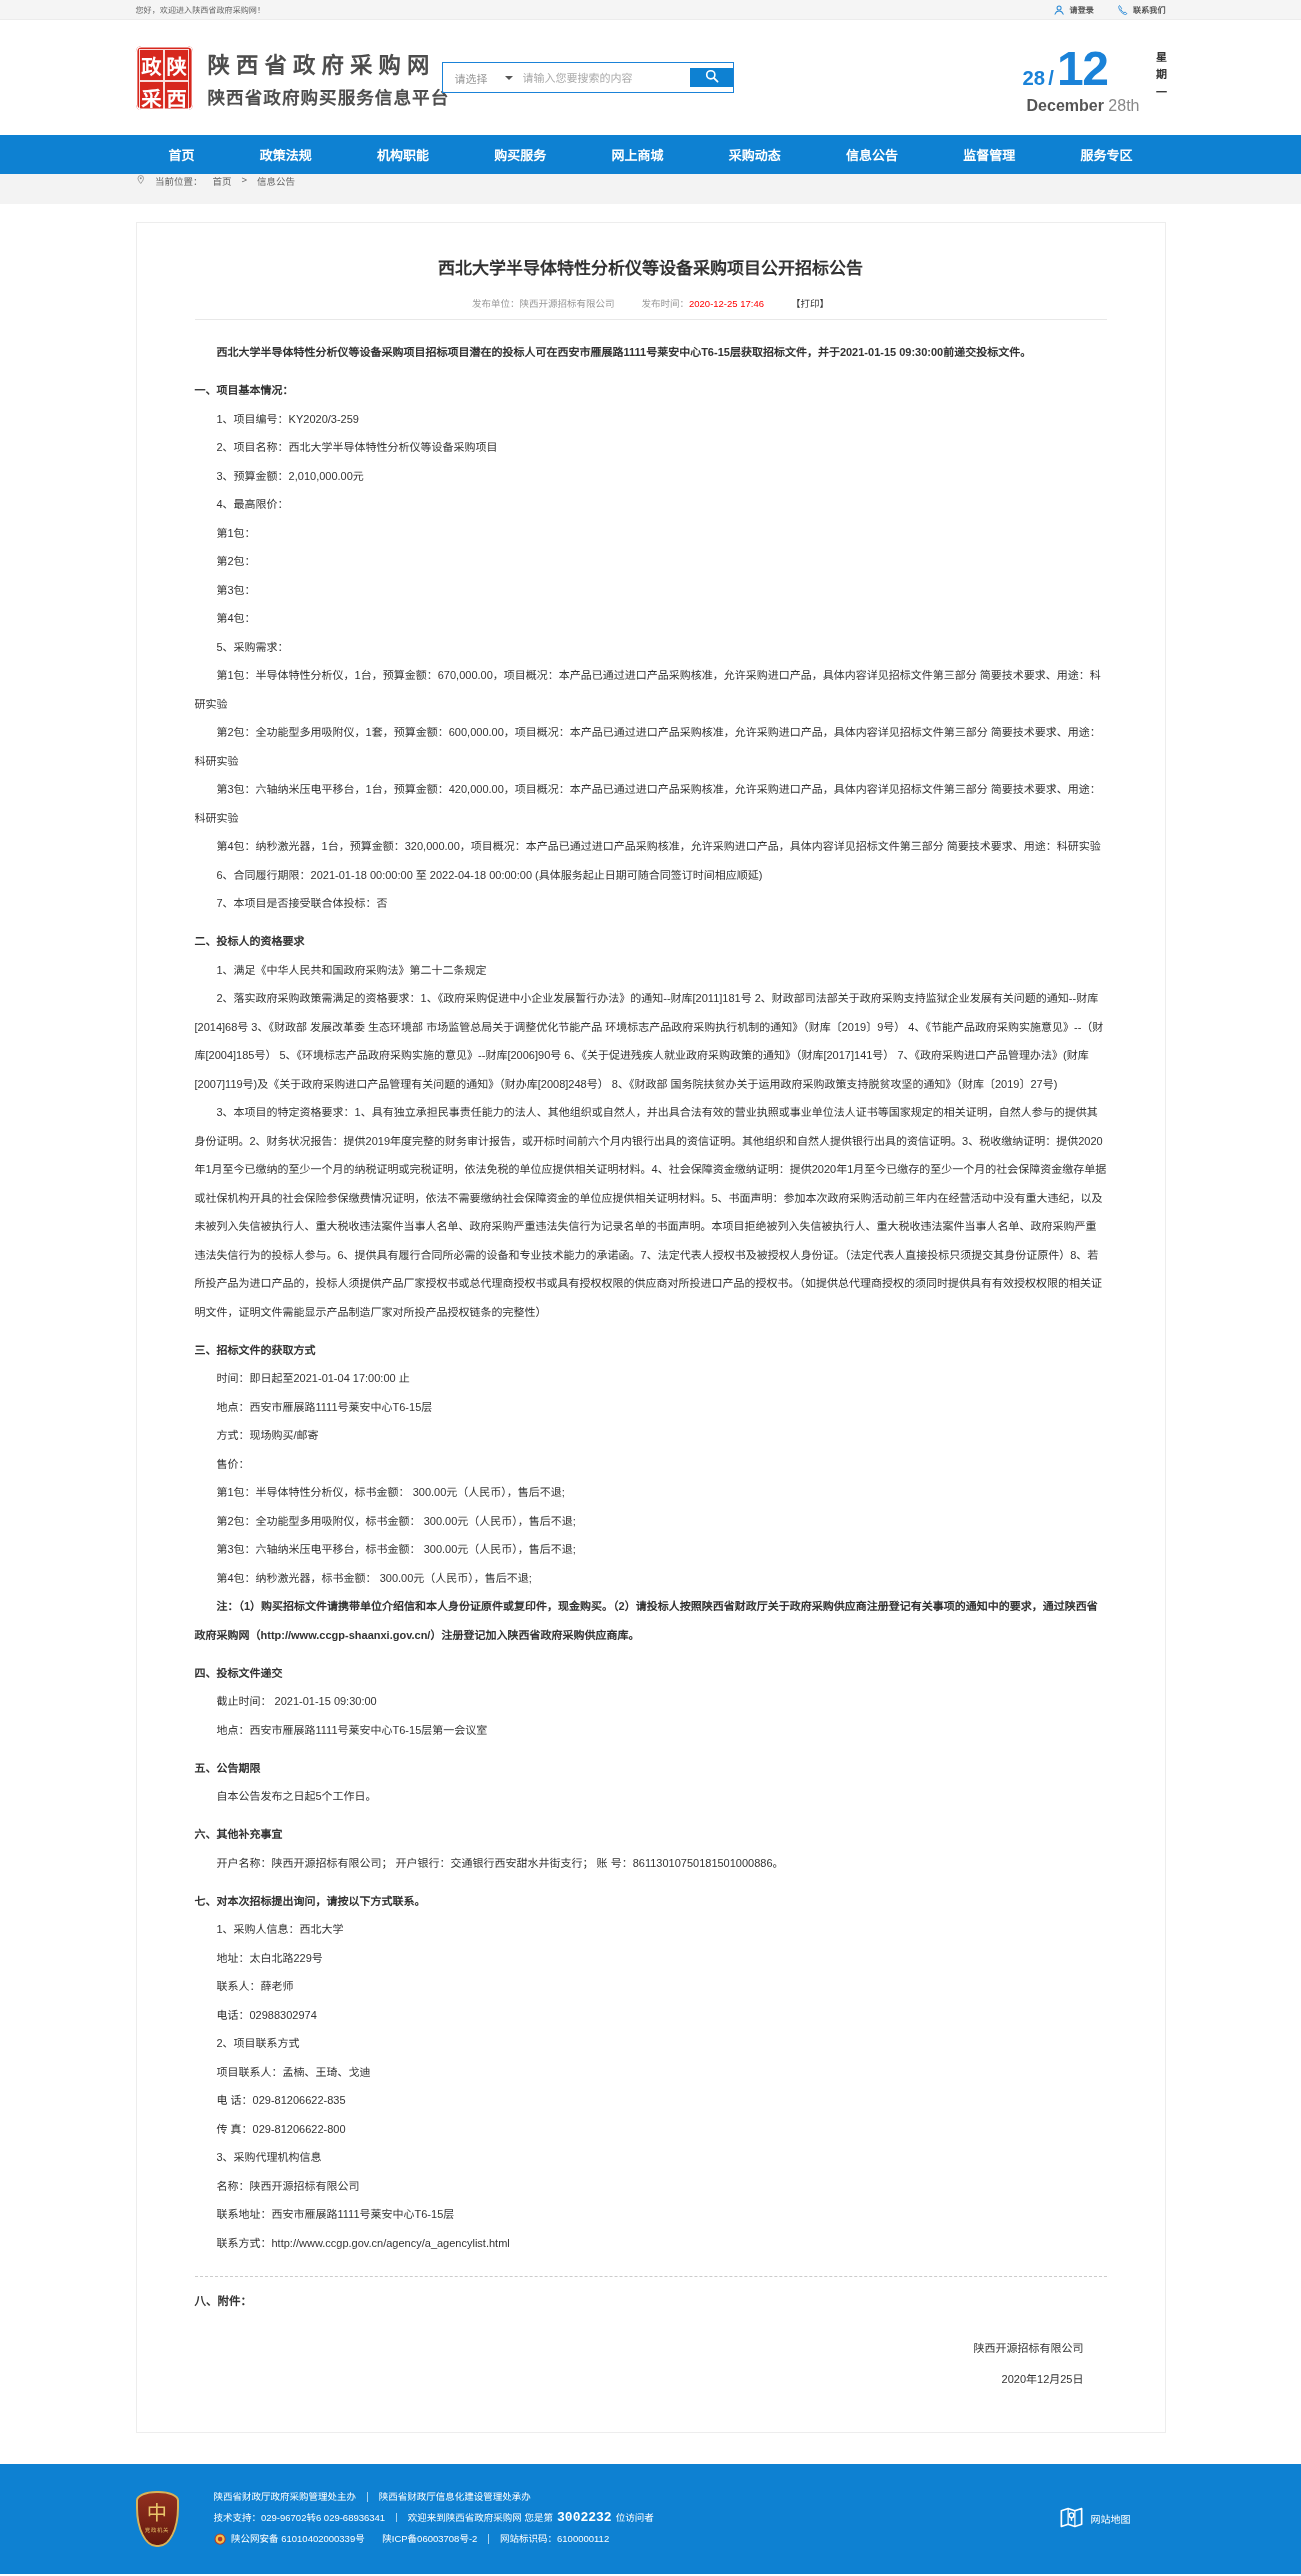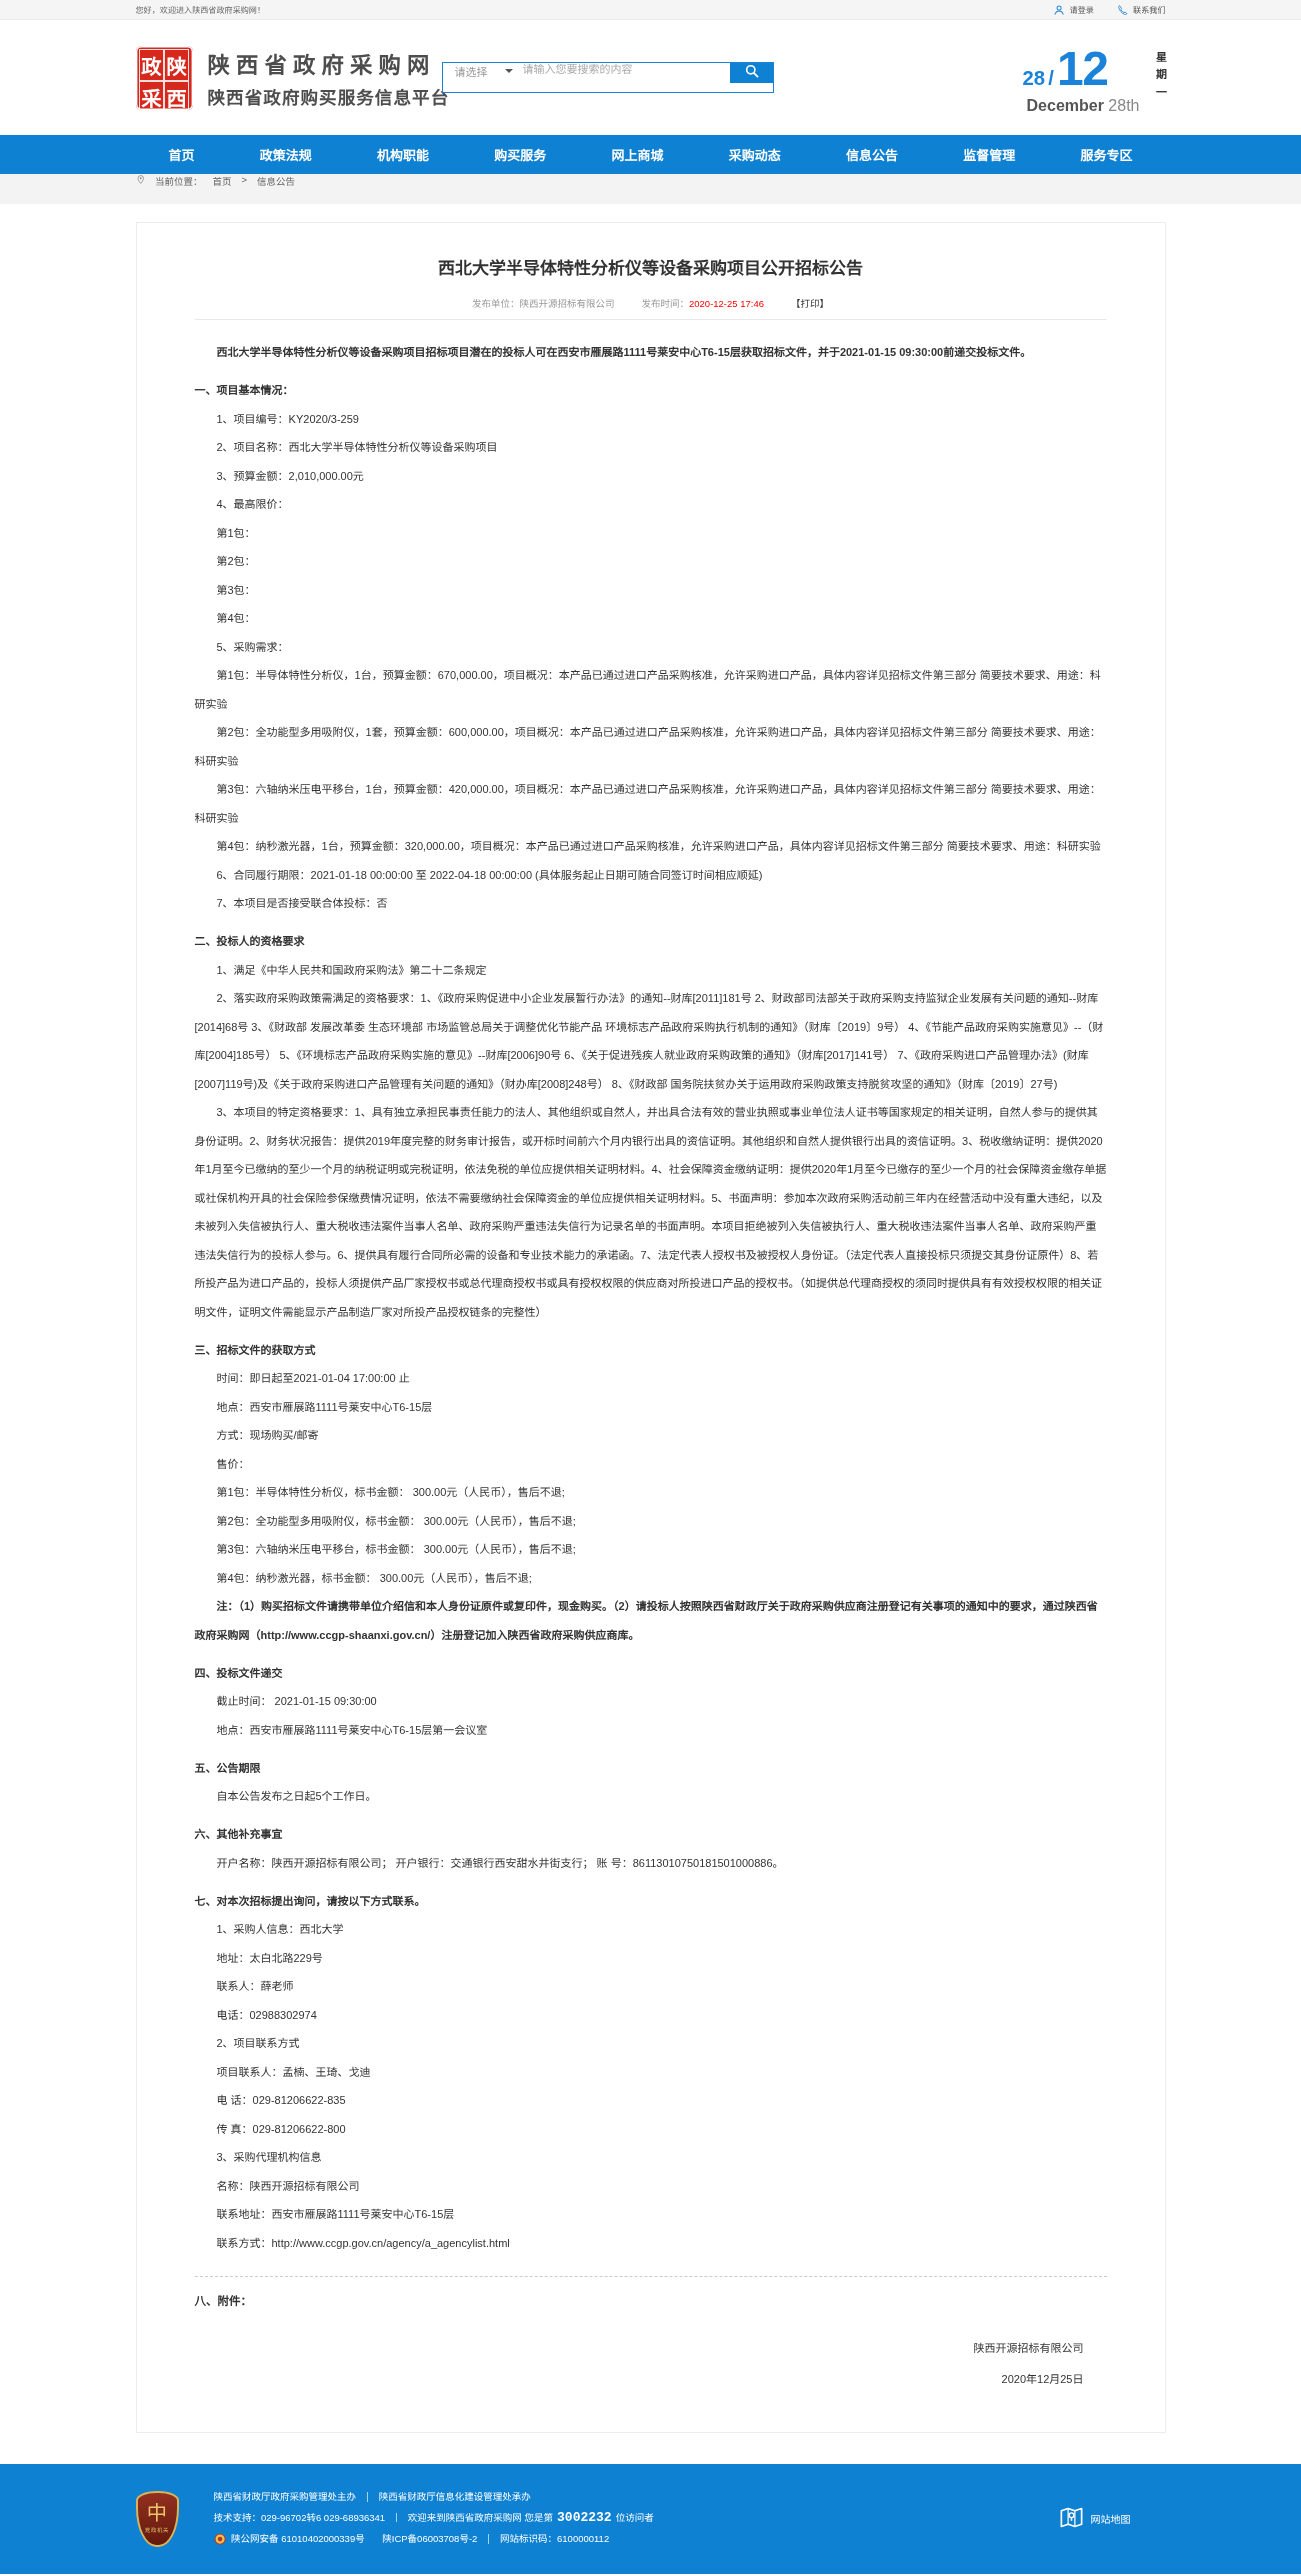--- a/index.html
+++ b/index.html
@@ -3,35 +3,35 @@
 <meta charset="utf-8">
 <style>
   * { box-sizing: border-box; margin: 0; padding: 0; }
   html,body { background:#fff; font-family:"Liberation Sans","DejaVu Sans",sans-serif; color:#333; }
   .container { width:1030px; margin:0 auto; }
 
   
   .topbar { background:#f5f5f5; border-bottom:0.7px solid #ececec; height:20.3px; font-size:8.1px; color:#666; }
   .topbar .container { display:flex; align-items:center; height:100%; }
   .topbar-right { margin-left:auto; display:flex; align-items:center; gap:23px; }
-  .toplink { display:flex; align-items:center; gap:4.1px; color:#555; cursor:pointer; }
+  .toplink { display:flex; align-items:center; gap:4.1px; color:#555; cursor:pointer;font-weight:bold; }
   .toplink svg { display:block; }
 
   
   .header { background:#fff; }
   .header .container { display:flex; align-items:center; height:115px; }
   .logo-seal { width:57px; height:64px; background:#d7281e; border-radius:5.4px; padding:3.4px; display:grid;
                grid-template-columns:1fr 1fr; grid-template-rows:1fr 1fr; box-shadow:inset 0 0 0 1.4px #fff; }
   .logo-seal span { display:flex; align-items:center; justify-content:center; color:#fff; font-weight:700;
                     font-size:20.3px; border:0.7px solid rgba(255,255,255,.85); font-family:"Liberation Serif","DejaVu Serif",serif; }
   .brand { margin-left:15px; }
   .brand-title { font-size:22.4px; font-weight:700; color:#4d4d4d; letter-spacing:6.1px; }
   .brand-sub { font-size:17.6px; font-weight:700; color:#4d4d4d; letter-spacing:1px; margin-top:5.4px; }
 
-  .searchbox { display:flex; align-items:flex-start; width:332px; height:31px; border:1.4px solid #1a82d8; margin-left:-6.8px; }
+  .searchbox { display:flex; align-items:center; width:292px; height:31px; border:1.4px solid #1a82d8; margin-left:-6.8px; }
   .search-select { display:flex; align-items:center; gap:17.6px; padding:0 9.5px 0 11px; font-size:11px; color:#999; cursor:pointer; }
   .caret { width:0; height:0; border-left:4.1px solid transparent; border-right:4.1px solid transparent; border-top:4.7px solid #555; }
   .search-input { flex:1; border:none; outline:none; font-size:11px; color:#333; background:transparent; }
   .search-input::placeholder { color:#aaa; }
   .search-btn { width:43px; background:#0e81d2; border:none; cursor:pointer; display:flex; align-items:center; justify-content:center; }
 
   .datebox { margin-left:auto; display:flex; align-items:center; }
   .date-nums { text-align:center; }
   .date-line1 { color:#1a82d8; font-weight:700; }
   .date-day { font-size:20.3px; }

